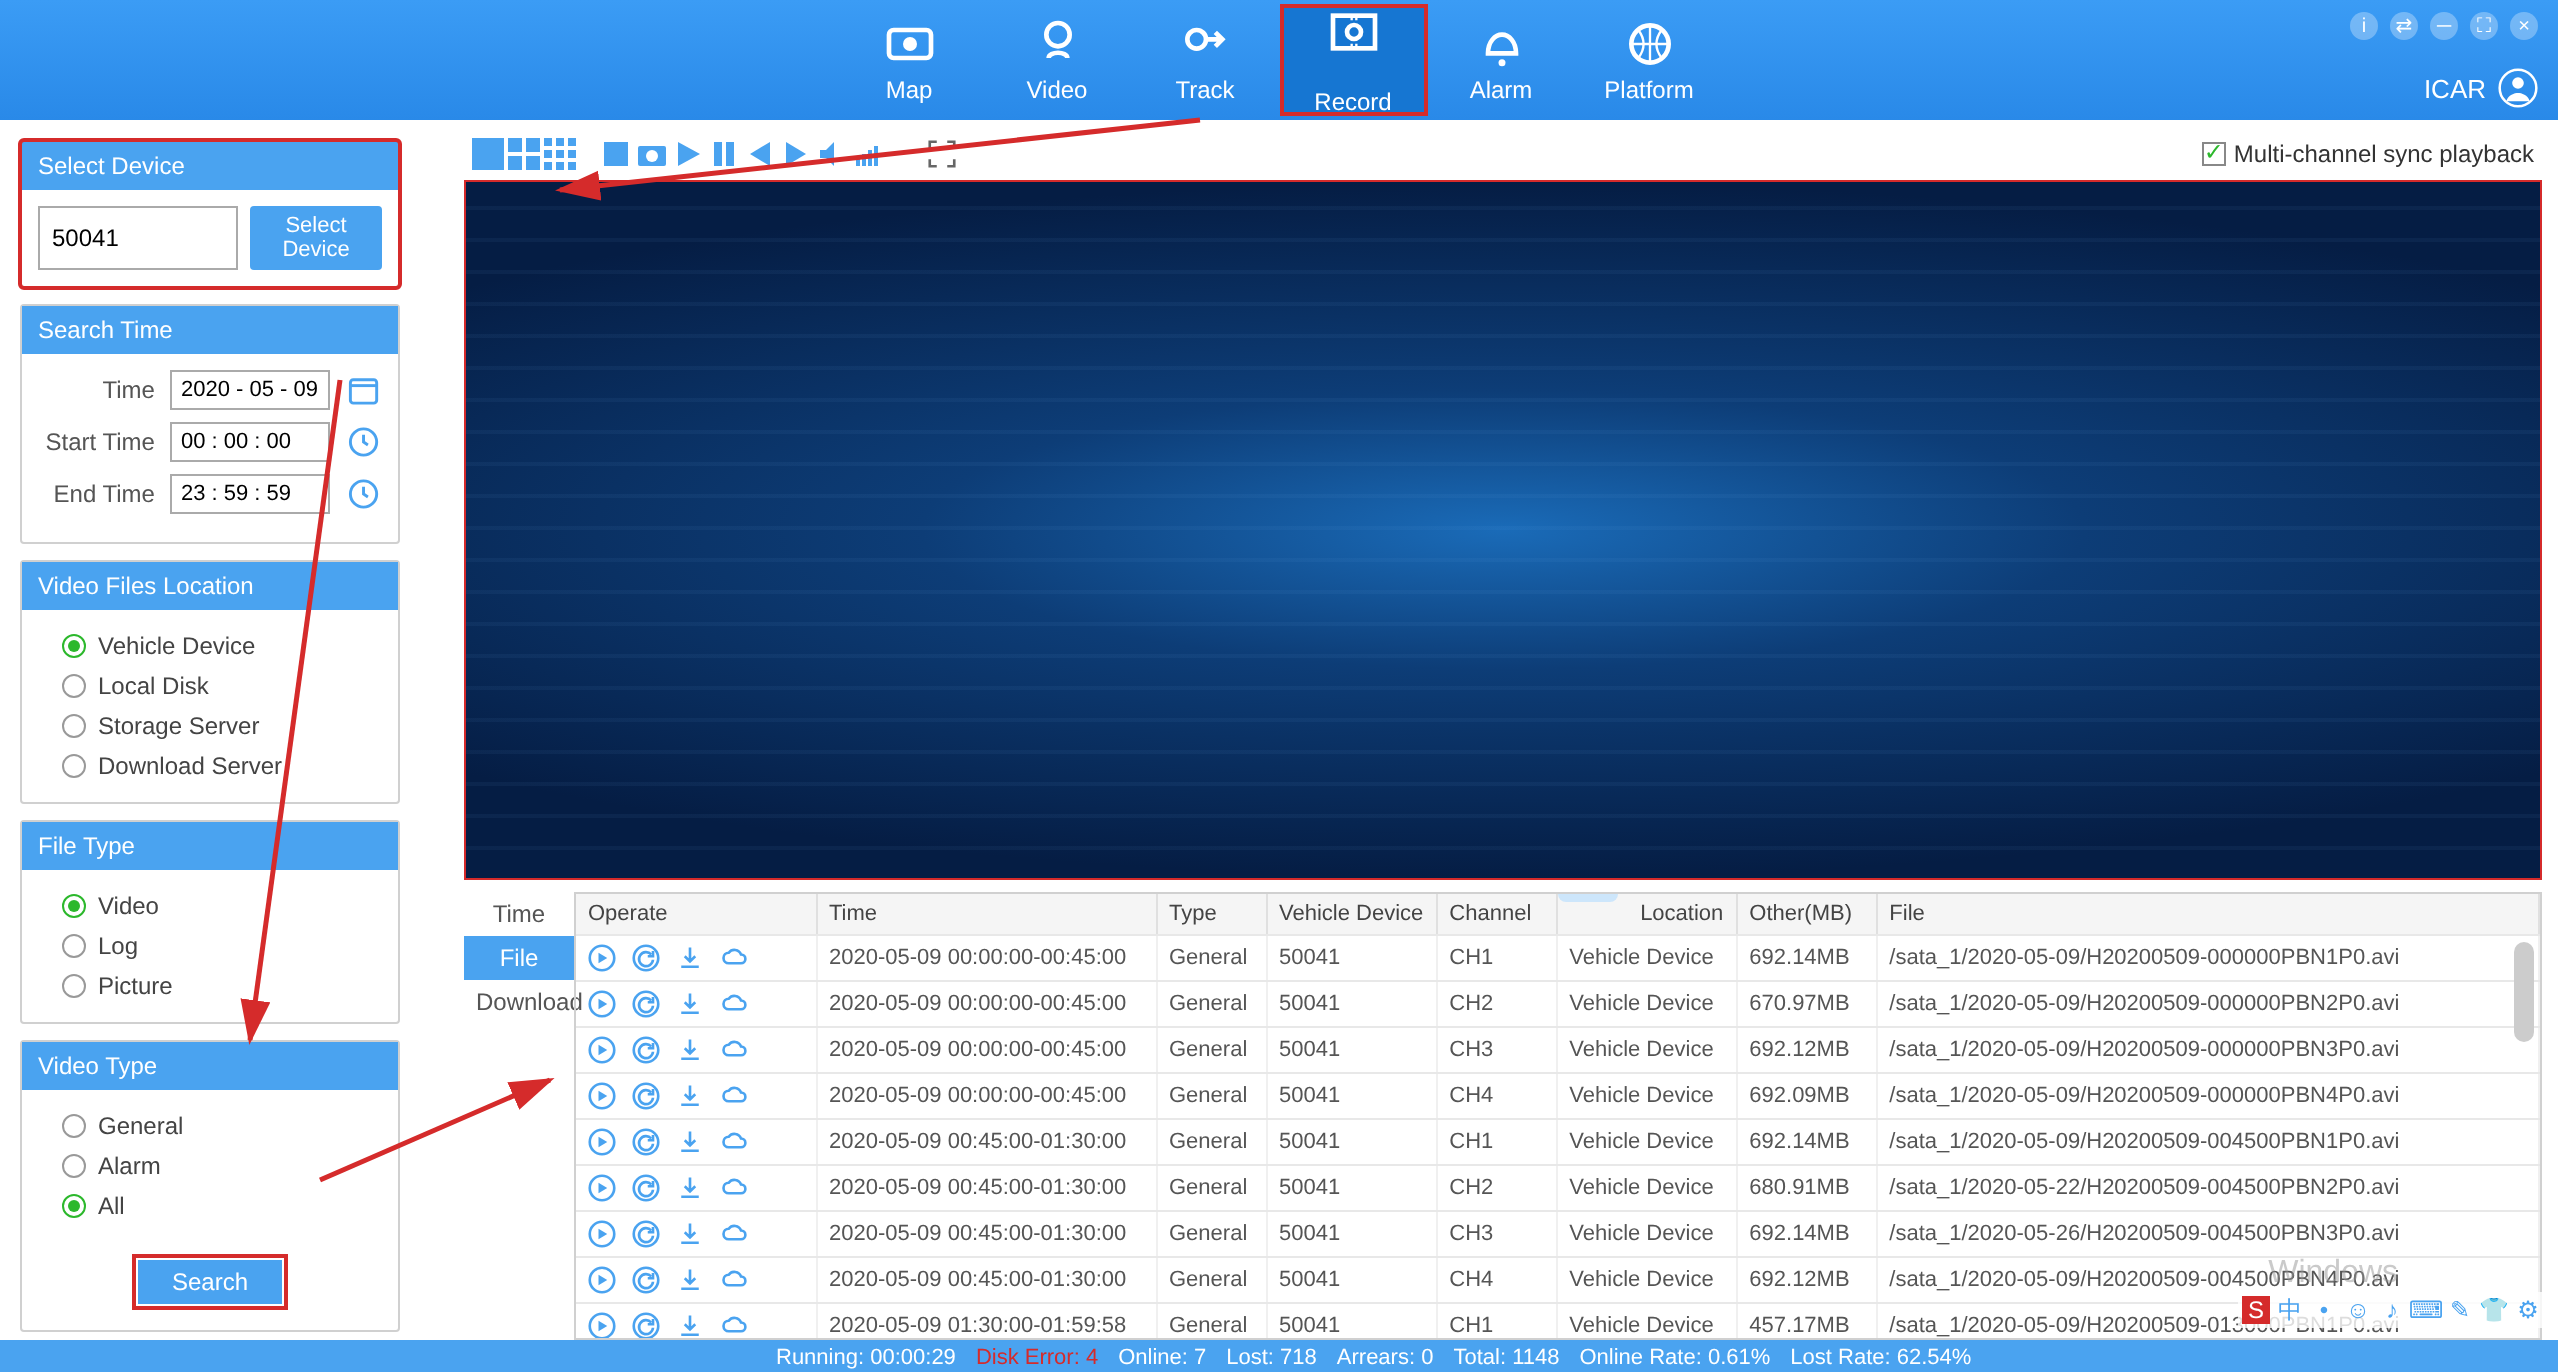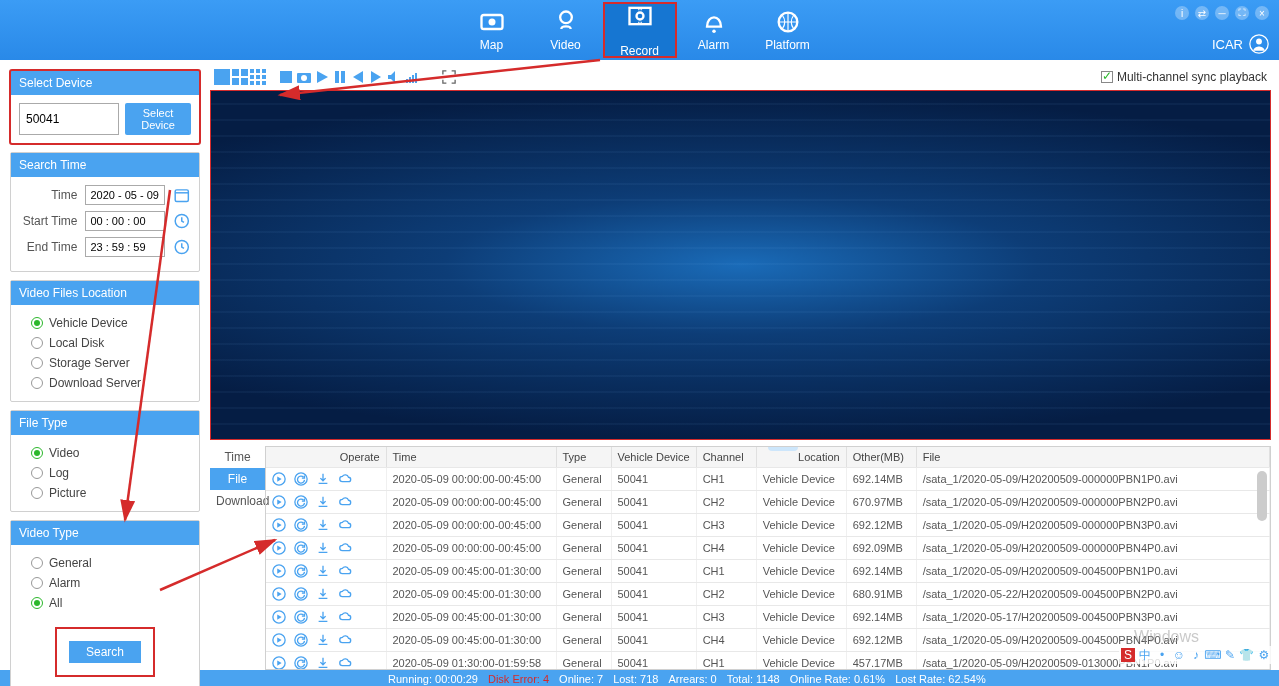--- a/index.html
+++ b/index.html
@@ -12,39 +12,39 @@
 .nav-tab.active { background: #1676d2; }
 .nav-tab.highlighted { outline: 2px solid #d52b2b; outline-offset: -2px; gap: 12px; }
 .nav-tab .icon { width: 28px; height: 28px; margin-bottom: 2px; fill: #fff; }
 .header-right { position: absolute; right: 10px; top: 0; height: 60px; display: flex; flex-direction: column; align-items: flex-end; justify-content: space-between; padding: 6px 0; }
 .win-controls { display: flex; gap: 6px; }
 .win-btn { width: 14px; height: 14px; border-radius: 50%; background: rgba(255,255,255,0.3); color: #fff; font-size: 10px; display: flex; align-items: center; justify-content: center; cursor: pointer; }
 .user-area { display: flex; align-items: center; color: #fff; font-size: 13px; gap: 6px; }
 .user-icon { width: 20px; height: 20px; fill: #fff; }
 
 
-.main { display: flex; height: 610px; }
+.main { display: flex; height: 610px; gap: 22px; }
 .sidebar { width: 210px; padding: 10px; }
 .panel { border: 1px solid #d0d0d0; background: #fff; margin-bottom: 8px; border-radius: 2px; }
 .panel.highlighted { outline: 2px solid #d52b2b; outline-offset: -1px; }
 .panel-header { background: #4aa3f0; color: #fff; padding: 5px 8px; font-size: 12px; }
 .panel-body { padding: 8px; }
 .device-row { display: flex; gap: 6px; }
 .device-input { flex: 1; border: 1px solid #aaa; padding: 4px 6px; width: 100px; font-size: 12px; }
 .btn-primary { background: #4aa3f0; color: #fff; border: none; padding: 4px 8px; font-size: 11px; cursor: pointer; border-radius: 2px; }
 .time-row { display: flex; align-items: center; margin-bottom: 6px; gap: 8px; }
 .time-label { width: 60px; text-align: right; color: #555; font-size: 12px; }
 .time-input { flex: 1; border: 1px solid #aaa; padding: 3px 4px; font-size: 11px; width: 80px; }
 .time-icon { width: 18px; height: 18px; fill: #4aa3f0; }
 .radio-row { display: flex; align-items: center; gap: 6px; padding: 3px 0 3px 12px; font-size: 12px; color: #444; cursor: pointer; }
 .radio-dot { width: 12px; height: 12px; border-radius: 50%; border: 1px solid #999; display: inline-block; position: relative; }
 .radio-dot.selected { border-color: #2cb82c; }
 .radio-dot.selected::after { content: ''; width: 6px; height: 6px; background: #2cb82c; border-radius: 50%; position: absolute; top: 2px; left: 2px; }
 .search-wrap { display: flex; justify-content: center; padding: 6px 0 10px; }
-.search-btn-box { border: 2px solid #d52b2b; padding: 12px; }
+.search-btn-box { border: 2px solid #d52b2b; padding: 1px; }
 .search-btn { background: #4aa3f0; color: #fff; border: none; width: 72px; height: 22px; font-size: 12px; cursor: pointer; }
 
 
 .content { flex: 1; display: flex; flex-direction: column; padding: 8px 8px 0 0; }
 .toolbar { height: 22px; display: flex; align-items: center; gap: 2px; padding: 0 4px 4px; }
 .tb-icon { width: 16px; height: 16px; fill: #4aa3f0; cursor: pointer; }
 .tb-gap { width: 8px; }
 .tips-area { flex: 1; display: flex; align-items: center; gap: 6px; font-size: 12px; color: #555; margin-left: 20px; }
 .tips-icon { width: 14px; height: 14px; fill: #666; }
 .sync-check { display: flex; align-items: center; gap: 4px; font-size: 12px; color: #333; }
@@ -92,20 +92,27 @@
           <circle cx="12" cy="12" r="3" fill="#fff"></circle>
         </svg>
         <span>Map</span>
       </div>
       <div class="nav-tab">
         <svg class="icon" viewBox="0 0 24 24">
           <circle cx="12" cy="8" r="5" fill="none" stroke="#fff" stroke-width="2"></circle>
           <path d="M8 18c0-3 8-3 8 0" fill="none" stroke="#fff" stroke-width="2"></path>
         </svg>
         <span>Video</span>
+      </div>
+      <div class="nav-tab">
+        <svg class="icon" viewBox="0 0 24 24">
+          <circle cx="8" cy="10" r="4" fill="none" stroke="#fff" stroke-width="2"></circle>
+          <path d="M12 10h6M16 7l3 3-3 3" fill="none" stroke="#fff" stroke-width="2"></path>
+        </svg>
+        <span>Track</span>
       </div>
       <div class="nav-tab active highlighted">
         <svg class="icon" viewBox="0 0 24 24">
           <rect x="3" y="5" width="18" height="14" fill="none" stroke="#fff" stroke-width="2"></rect>
           <circle cx="12" cy="12" r="3" fill="none" stroke="#fff" stroke-width="2"></circle>
           <path d="M11 7v-2M13 7v-2M11 19v-2M13 19v-2" stroke="#fff"></path>
         </svg>
         <span>Record</span>
       </div>
       <div class="nav-tab">
@@ -309,21 +316,21 @@
       <div class="left-tabs">
         <div class="left-tab">Time</div>
         <div class="left-tab active">File</div>
         <div class="left-tab">Download</div>
       </div>
       <div class="table-wrap">
         <div class="pager-dot"></div>
         <table>
           <thead>
               <tr id="thead-row">
-                <th style="width: 120px; text-align: right;">Operate</th>
+                <th style="width: 120px;">Operate</th>
                 <th style="width: 170px;">Time</th>
                 <th style="width: 55px;">Type</th>
                 <th style="width: 85px;">Vehicle Device</th>
                 <th style="width: 60px; margin-left: 17px;">Channel</th>
                 <th style="width: 90px; text-align: right;">Location</th>
                 <th style="width: 70px;">Other(MB)</th>
                 <th>File</th>
               </tr>
             </thead>
           <tbody id="tbody">
@@ -514,21 +521,21 @@
                       <path d="M5 11a3 3 0 0 1 0-6 4 4 0 0 1 7 1 2.5 2.5 0 0 1 0 5z" fill="none" stroke="#4aa3f0" stroke-width="1.5"></path>
                     </svg>
                   </div>
                 </td>
                 <td>2020-05-09 00:45:00-01:30:00</td>
                 <td>General</td>
                 <td>50041</td>
                 <td>CH3</td>
                 <td>Vehicle Device</td>
                 <td>692.14MB</td>
-                <td>/sata_1/2020-05-17/H20200509-004500PBN3P0.avi</td>
+                <td>/sata_1/2020-05-26/H20200509-004500PBN3P0.avi</td>
               </tr>
               <tr>
                 <td>
                   <div class="op-icons">
                     <svg class="op-icon" viewBox="0 0 16 16">
                       <circle cx="8" cy="8" r="7" fill="none" stroke="#4aa3f0" stroke-width="1.5"></circle>
                       <path d="M6 5l5 3-5 3z"></path>
                     </svg>
                     <svg class="op-icon" viewBox="0 0 16 16">
                       <circle cx="8" cy="8" r="7" fill="none" stroke="#4aa3f0" stroke-width="1.5"></circle>

